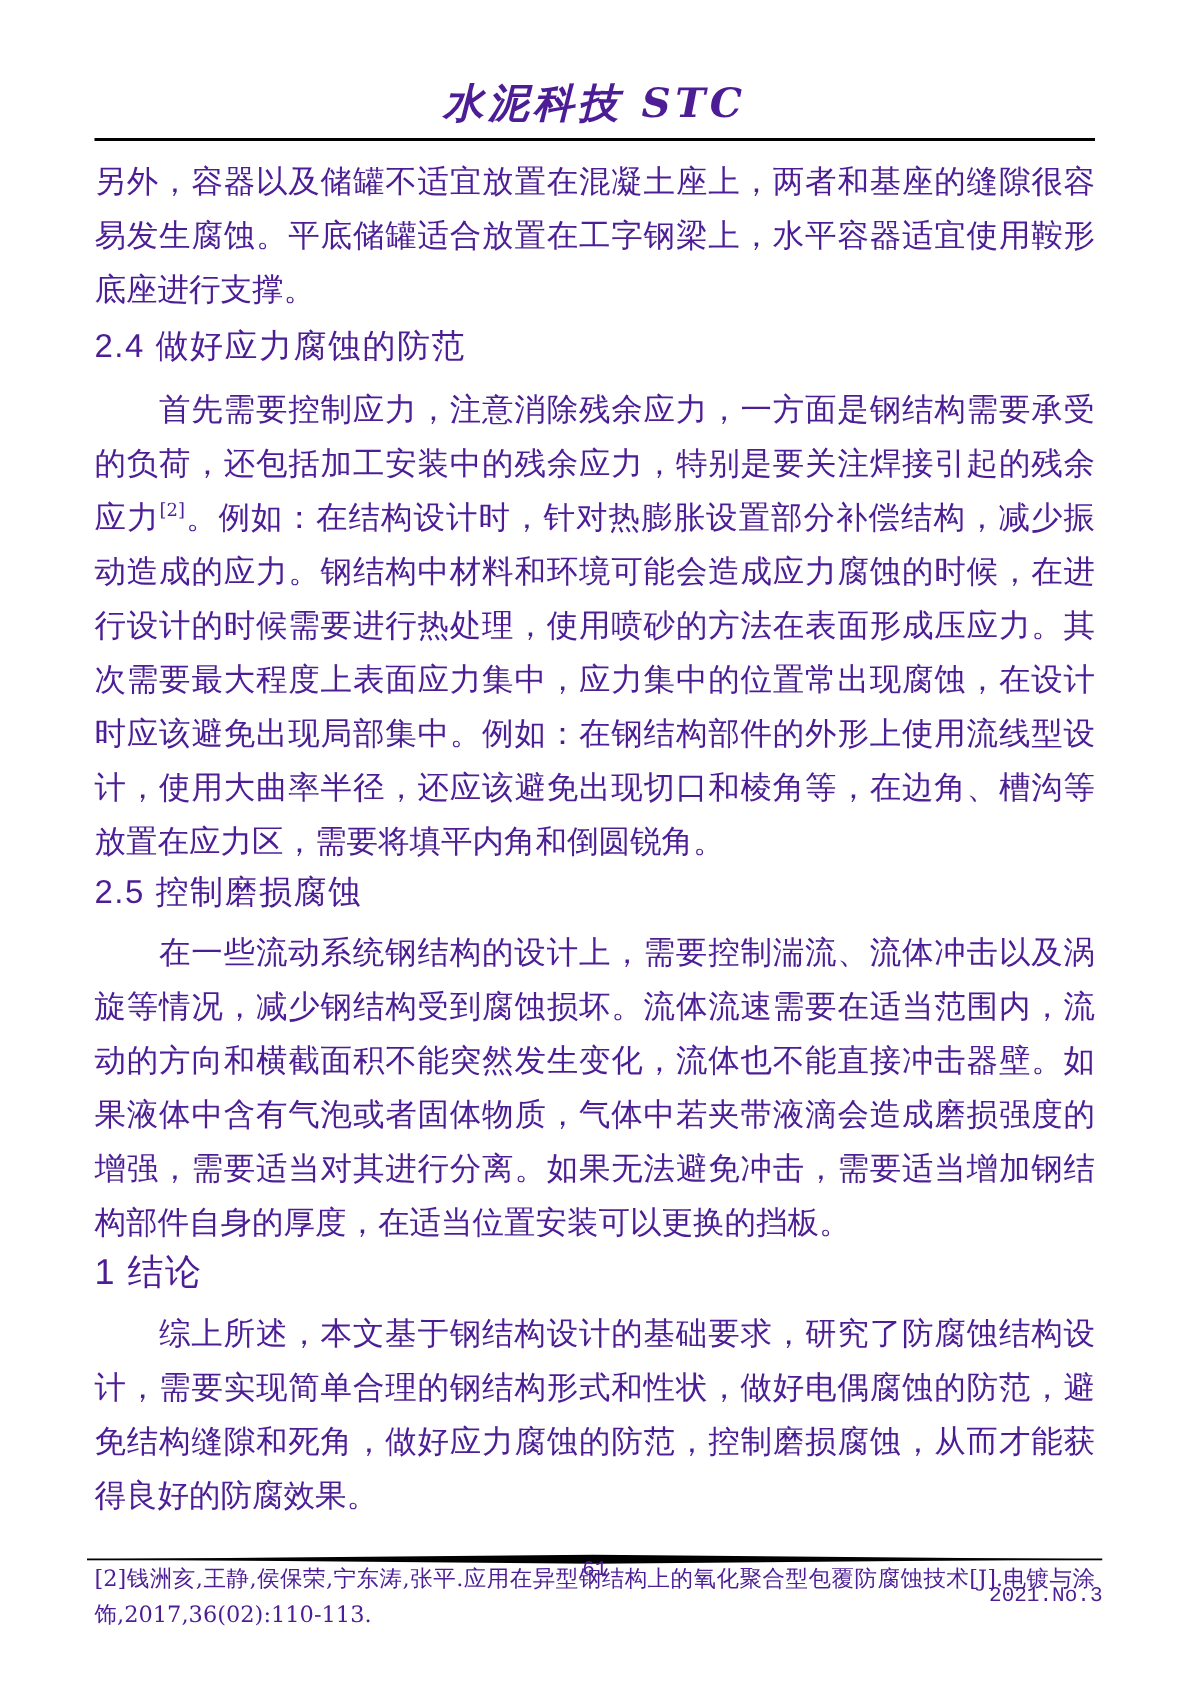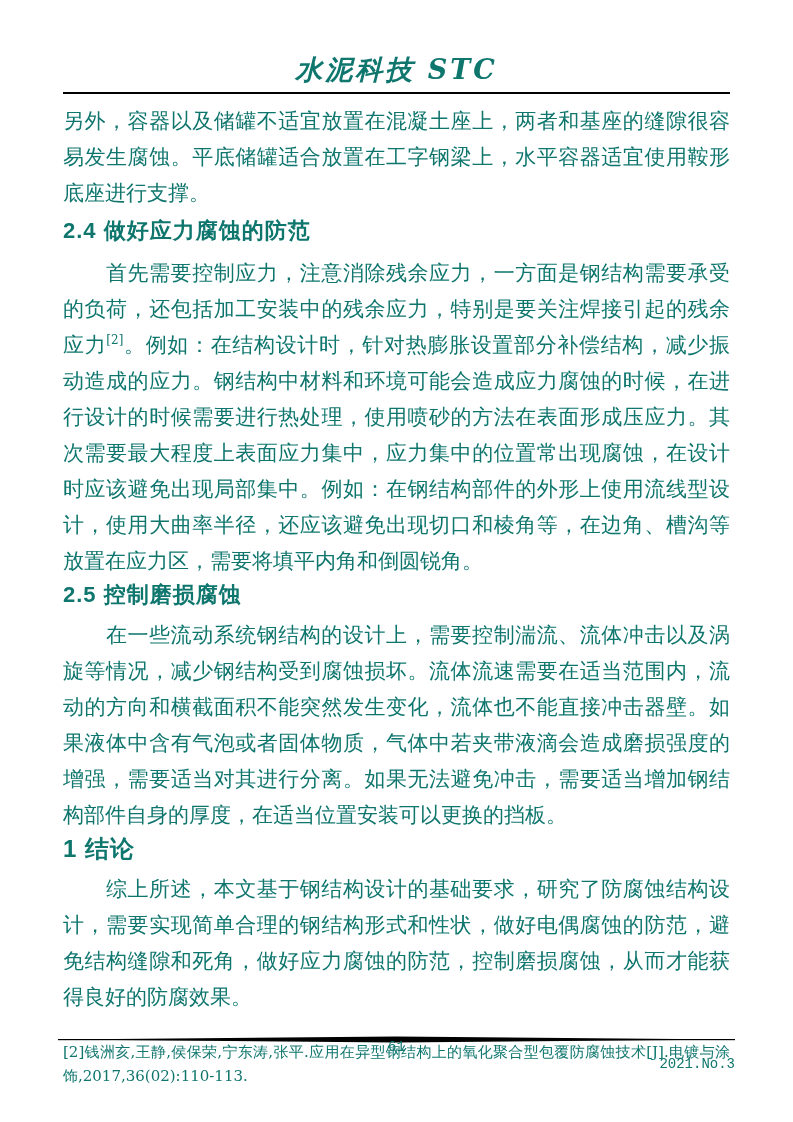--- a/index.html
+++ b/index.html
@@ -2,21 +2,21 @@
 <html lang="zh"><head>
 <meta charset="utf-8">
 <style>
   html, body { margin: 0; padding: 0; background: #ffffff; }
   .page {
     position: relative;
     width: 793px;
     height: 1122px;
     margin: 0 auto;
     background: #ffffff;
-    color: #0f766e;
+    color: #4c1d95;
     font-family: "DejaVu Serif", "Liberation Serif", serif;
     overflow: hidden;
     box-sizing: border-box;
   }
   .content {
     padding: 0 63px;
   }
   .journal-title {
     padding-top: 54px;
     text-align: center;
@@ -38,21 +38,21 @@
     font-size: 21px;
     line-height: 36px;
     text-align: justify;
     text-justify: inter-ideograph;
   }
   .intro-par { margin-top: 9px; }
   .indent { text-indent: 43px; }
   .sec-heading {
     margin: 0;
     font-family: "Liberation Sans", "DejaVu Sans", sans-serif;
-    font-weight: bold;
+    font-weight: normal;
     font-size: 22px;
     line-height: 32px;
     letter-spacing: 1px;
   }
   .h24 { margin-top: 4px; }
   .p24 { margin-top: 8px; }
   .h25 { margin-top: 0; }
   .p25 { margin-top: 6px; }
   .h3  { margin-top: 0; font-size: 24px; }
   .p3  { margin-top: 6px; }

